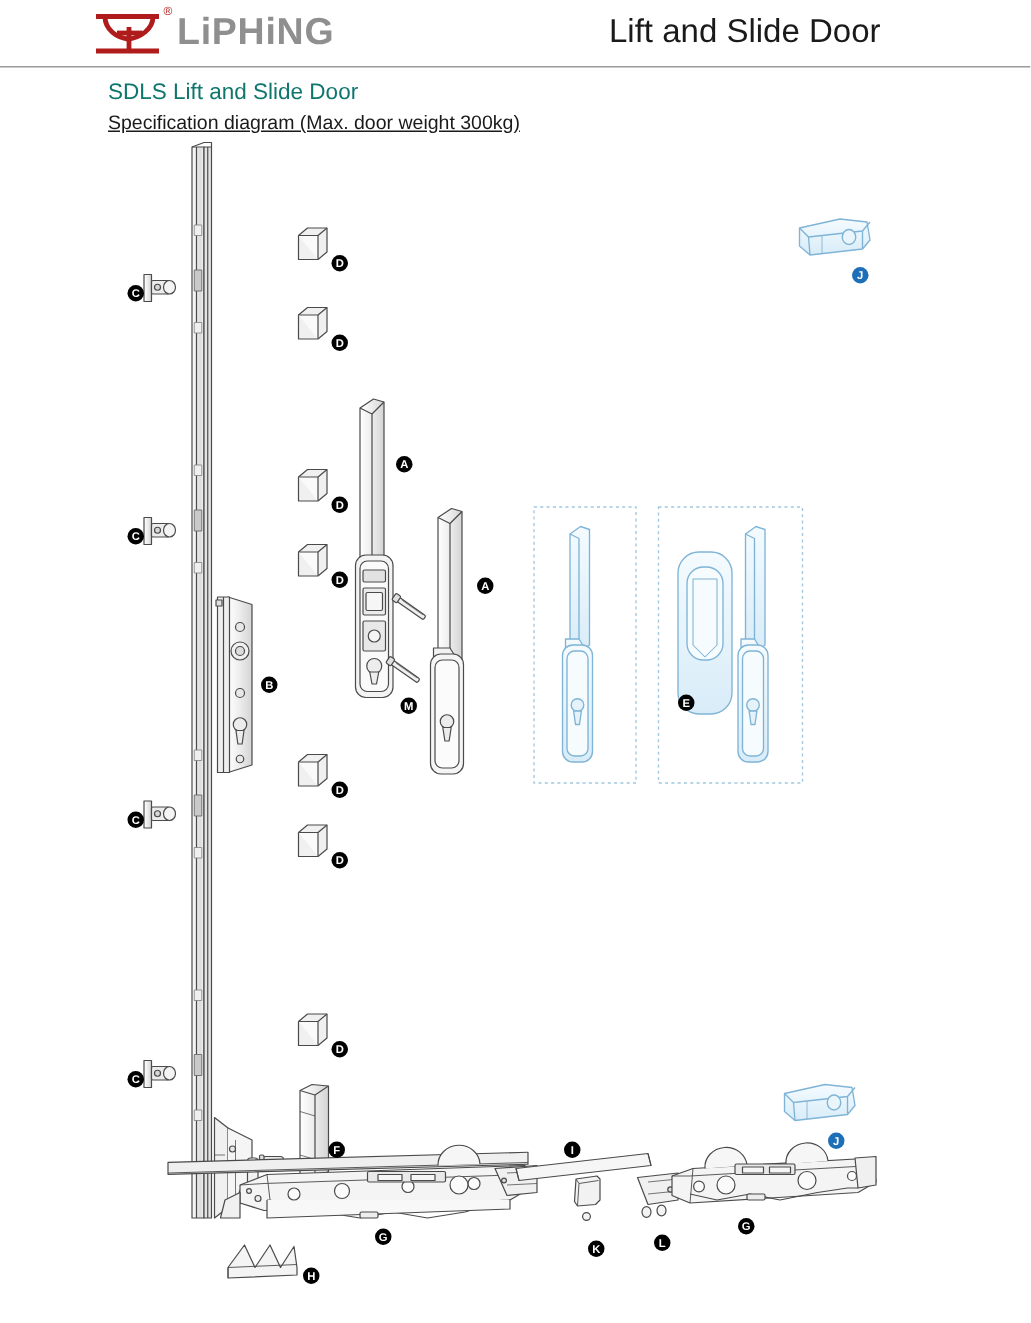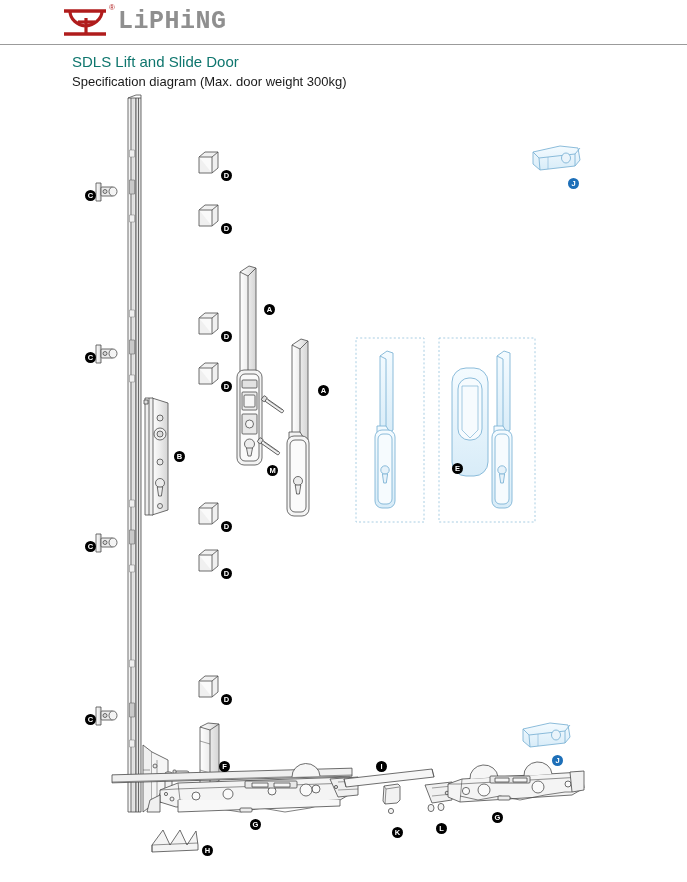--- a/index.html
+++ b/index.html
@@ -6,27 +6,27 @@
   body{
     width:687px;height:882px;position:relative;overflow:hidden;
     font-family:"Liberation Sans", sans-serif;color:#1a1a1a;
   }
   
   #header{position:absolute;left:0;top:0;width:687px;height:46px;}
   #logo-mark{position:absolute;left:62px;top:6px;width:48px;height:32px;}
   #logo-reg{position:absolute;left:109px;top:4px;font-size:8px;color:#b01c1c;
     font-family:"Liberation Sans",sans-serif;line-height:1;}
   #logo-text{position:absolute;left:118px;top:7px;font-size:25px;letter-spacing:0.5px;
-    color:#8f8f8f;font-weight:bold;font-family:Liberation Mono, monospace;white-space:nowrap;}
+    color:#8f8f8f;font-weight:bold;font-family:Liberation Sans, sans-serif;white-space:nowrap;}
   #header-title{position:absolute;left:406px;top:8px;font-size:22px;color:#1a1a1a;
     font-family:"Liberation Sans",sans-serif;white-space:nowrap;}
   #header-rule{position:absolute;left:0;top:44px;width:687px;height:1px;background:#9b9b9b;}
   
   #subtitle-1{position:absolute;left:72px;top:53px;font-size:15px;color:#0f766e;white-space:nowrap;}
-  #subtitle-2{position:absolute;left:72px;top:74px;font-size:13px;color:#1a1a1a;white-space:nowrap;}
+  #subtitle-2{position:absolute;left:72px;top:74px;font-size:13px;color:#1a1a1a;white-space:nowrap;text-decoration:underline;}
   
   #diagram{position:absolute;left:0;top:0;width:687px;height:882px;}
   #diagram svg{display:block;}
   
   .lbl{
     position:absolute;width:11px;height:11px;border-radius:50%;
     background:#000;color:#fff;font-size:7.5px;font-weight:bold;
     line-height:11px;text-align:center;font-family:"Liberation Sans",sans-serif;
     letter-spacing:0;
   }
@@ -47,20 +47,21 @@
         <path d="M8 5 C 8 14, 16 19, 23 20"></path>
         <path d="M40 5 C 40 14, 31 19, 24 20"></path>
         <line x1="24" y1="12" x2="24" y2="28"></line>
         <line x1="16" y1="16" x2="33" y2="16"></line>
       </g>
     </svg>
   </div>
   <div id="logo-reg">®</div>
   <div id="logo-text">LiPHiNG</div>
 
+  <div id="header-title">Lift and Slide Door</div>
   <div id="header-rule"></div>
 </div>
 
 <div id="subtitle-1">SDLS Lift and Slide Door</div>
 <div id="subtitle-2">Specification diagram (Max. door weight 300kg)</div>
 
 <div id="diagram">
 <svg width="687" height="882" viewBox="0 0 687 882" xmlns="http://www.w3.org/2000/svg">
   <defs>
     <linearGradient id="railG" x1="0" y1="0" x2="1" y2="0">

